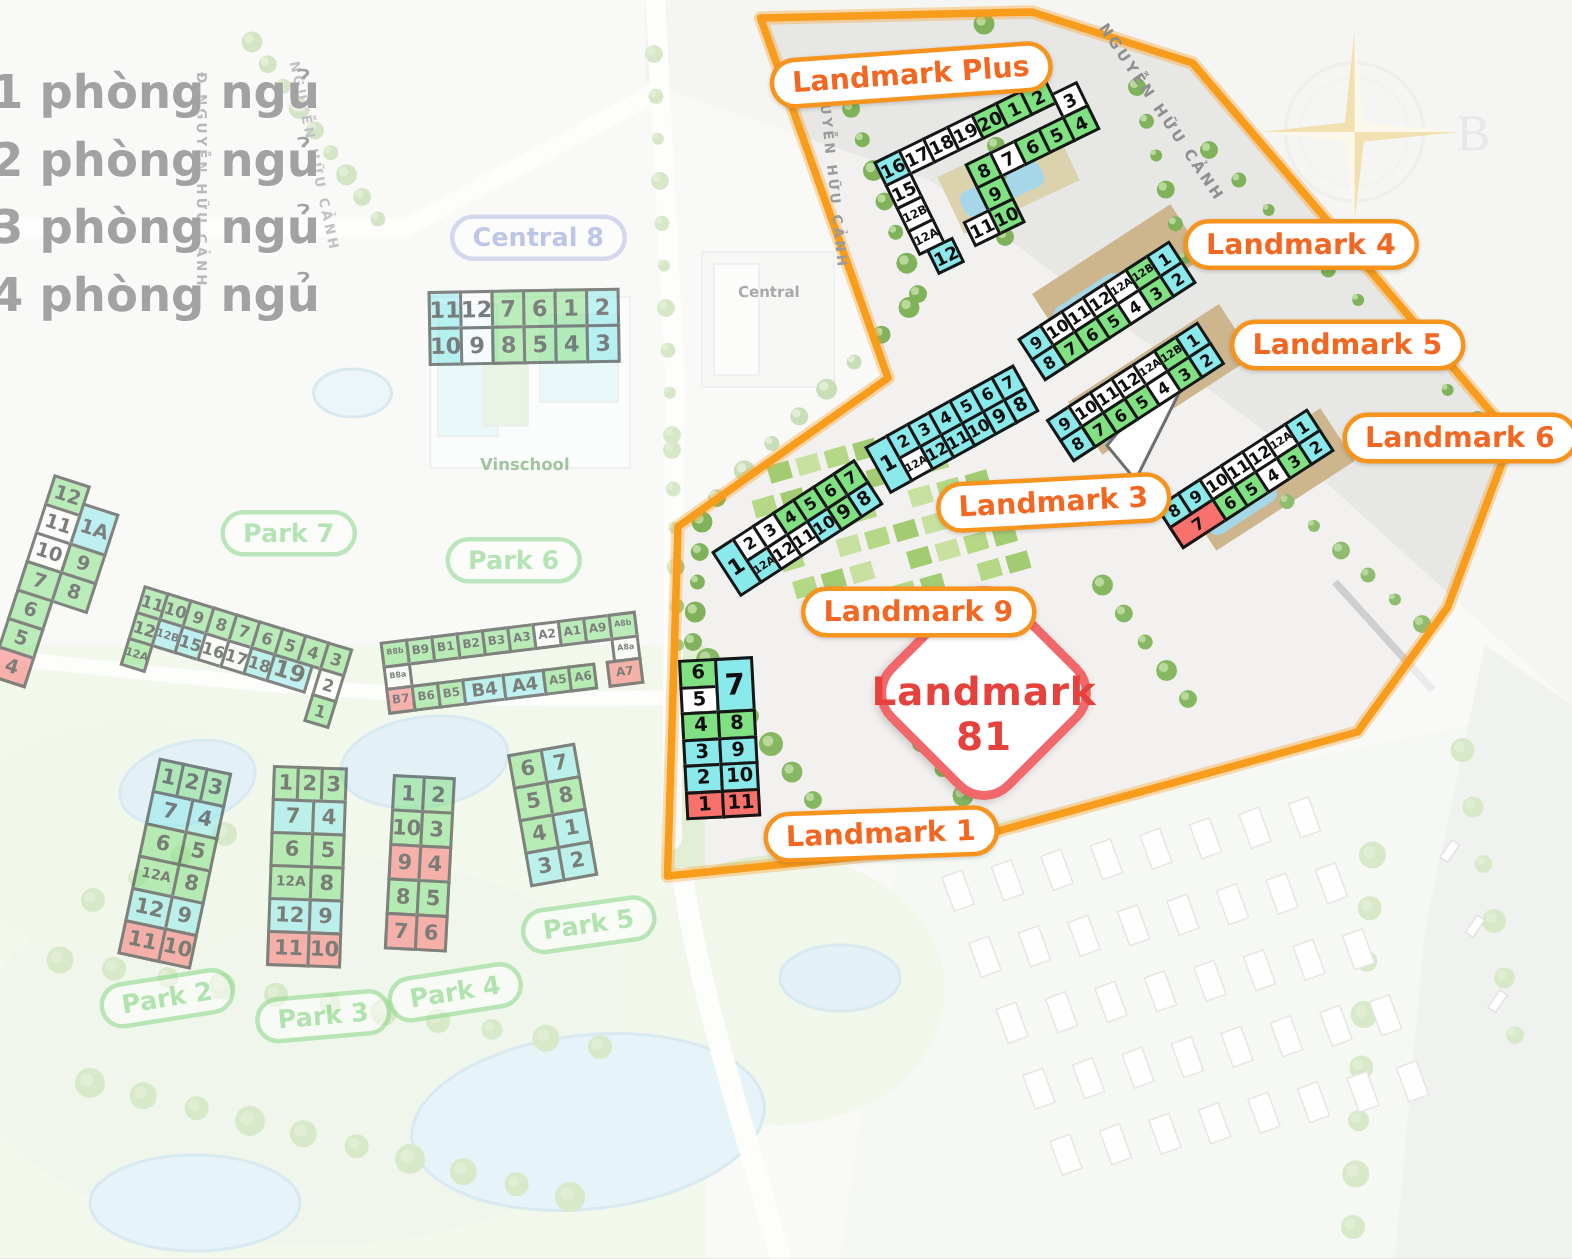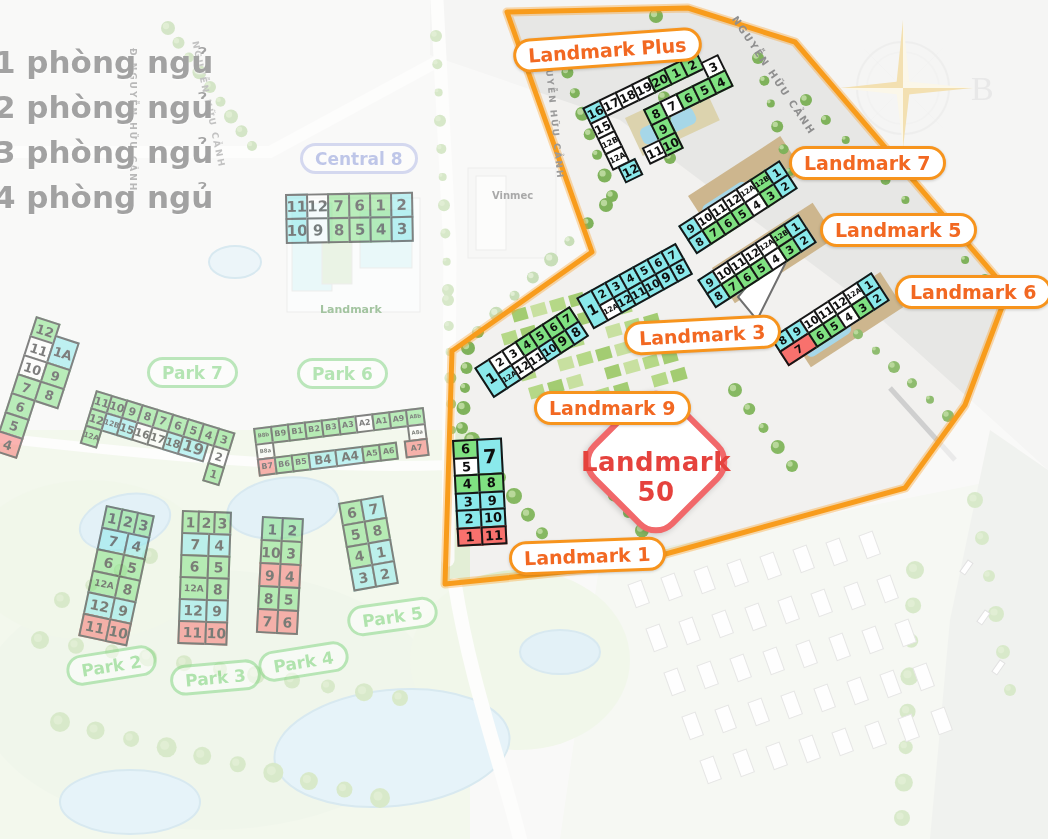--- a/index.html
+++ b/index.html
@@ -469,21 +469,21 @@
   </svg>
 
   <div id="legend">
       <div class="legend-item">1 phòng ngủ</div>
       <div class="legend-item">2 phòng ngủ</div>
       <div class="legend-item">3 phòng ngủ</div>
       <div class="legend-item">4 phòng ngủ</div>
     </div>
 
   <div id="lm81-diamond"></div>
-  <div id="lm81-text">Landmark 50</div>
+  <div id="lm81-text">Landmark 81</div>
 
   <div id="layer">
       <div class="grid" style="left: 582px; top: 108px; transform: rotate(-26deg);">
         <div class="cell" style="left: 0px; top: 0px; width: 20px; height: 19px; background: rgb(138, 233, 235); font-size: 12px;">16</div>
         <div class="cell" style="left: 18px; top: 0px; width: 20px; height: 19px; background: rgb(255, 255, 255); font-size: 12px;">17</div>
         <div class="cell" style="left: 36px; top: 0px; width: 20px; height: 19px; background: rgb(255, 255, 255); font-size: 12px;">18</div>
         <div class="cell" style="left: 54px; top: 0px; width: 20px; height: 19px; background: rgb(255, 255, 255); font-size: 12px;">19</div>
         <div class="cell" style="left: 72px; top: 0px; width: 20px; height: 19px; background: rgb(127, 225, 129); font-size: 12px;">20</div>
         <div class="cell" style="left: 90px; top: 0px; width: 20px; height: 19px; background: rgb(127, 225, 129); font-size: 12px;">1</div>
         <div class="cell" style="left: 108px; top: 0px; width: 20px; height: 19px; background: rgb(127, 225, 129); font-size: 12px;">2</div>
@@ -706,33 +706,33 @@
         <div class="cell" style="left: 0px; top: 0px; width: 24px; height: 24px; background: rgb(127, 225, 129); font-size: 14px;">6</div>
         <div class="cell" style="left: 22px; top: 0px; width: 24px; height: 24px; background: rgb(138, 233, 235); font-size: 14px;">7</div>
         <div class="cell" style="left: 0px; top: 22px; width: 24px; height: 24px; background: rgb(127, 225, 129); font-size: 14px;">5</div>
         <div class="cell" style="left: 22px; top: 22px; width: 24px; height: 24px; background: rgb(127, 225, 129); font-size: 14px;">8</div>
         <div class="cell" style="left: 0px; top: 44px; width: 24px; height: 24px; background: rgb(127, 225, 129); font-size: 14px;">4</div>
         <div class="cell" style="left: 22px; top: 44px; width: 24px; height: 24px; background: rgb(138, 233, 235); font-size: 14px;">1</div>
         <div class="cell" style="left: 0px; top: 66px; width: 24px; height: 24px; background: rgb(138, 233, 235); font-size: 14px;">3</div>
         <div class="cell" style="left: 22px; top: 66px; width: 24px; height: 24px; background: rgb(138, 233, 235); font-size: 14px;">2</div>
       </div>
       <div class="pill pill-orange" style="left: 513px; top: 33px; transform: rotate(-4deg);">Landmark Plus</div>
-      <div class="pill pill-orange" style="left: 789px; top: 146px; transform: rotate(0deg);">Landmark 7</div>
+      <div class="pill pill-orange" style="left: 789px; top: 146px; transform: rotate(0deg);">Landmark 4</div>
       <div class="pill pill-orange" style="left: 820px; top: 213px; transform: rotate(0deg); text-align: center;">Landmark 5</div>
       <div class="pill pill-orange" style="left: 895px; top: 275px; transform: rotate(0deg);">Landmark 6</div>
       <div class="pill pill-orange" style="left: 624px; top: 318px; transform: rotate(-3deg);">Landmark 3</div>
       <div class="pill pill-orange" style="left: 534px; top: 391px; transform: rotate(0deg);">Landmark 9</div>
       <div class="pill pill-orange" style="left: 509px; top: 539px; transform: rotate(-2deg);">Landmark 1</div>
       <div class="pill pill-blue faded" style="left: 300px; top: 143px; transform: rotate(0deg);">Central 8</div>
-      <div class="pill pill-green faded" style="left: 147px; top: 357px; transform: rotate(0deg); text-align: right;">Park 7</div>
+      <div class="pill pill-green faded" style="left: 147px; top: 340px; transform: rotate(0deg); text-align: right;">Park 7</div>
       <div class="pill pill-green faded" style="left: 297px; top: 358px; transform: rotate(0deg);">Park 6</div>
       <div class="pill pill-green faded" style="left: 66px; top: 650px; transform: rotate(-9deg);">Park 2</div>
       <div class="pill pill-green faded" style="left: 170px; top: 662px; transform: rotate(-5deg);">Park 3</div>
       <div class="pill pill-green faded" style="left: 258px; top: 646px; transform: rotate(-9deg);">Park 4</div>
       <div class="pill pill-green faded" style="left: 347px; top: 601px; transform: rotate(-8deg);">Park 5</div>
       <div class="street" style="left: 138px; top: 48px; font-size: 9px; color: rgb(184, 184, 184); transform: rotate(90deg);">Đ NGUYỄN HỮU CẢNH</div>
       <div class="street" style="left: 200px; top: 40px; font-size: 9px; color: rgb(194, 194, 194); transform: rotate(78deg);">NGUYỄN HỮU CẢNH</div>
       <div class="street" style="left: 552px; top: 50px; font-size: 9px; color: rgb(154, 154, 154); transform: rotate(84deg);">NGUYỄN HỮU CẢNH</div>
       <div class="street" style="left: 739px; top: 14px; font-size: 10px; color: rgb(143, 143, 143); transform: rotate(56deg);">NGUYỄN HỮU CẢNH</div>
-      <div class="poi-text" style="left: 320px; top: 303px; font-size: 11px; color: rgb(163, 196, 160);">Landmark</div>
-      <div class="poi-text" style="left: 492px; top: 190px; font-size: 10px; color: rgb(169, 169, 169);">Vinmec</div>
+      <div class="poi-text" style="left: 320px; top: 303px; font-size: 11px; color: rgb(163, 196, 160);">Vinschool</div>
+      <div class="poi-text" style="left: 492px; top: 190px; font-size: 10px; color: rgb(169, 169, 169);">Central</div>
     </div>
 </div>
 
 </body></html>

